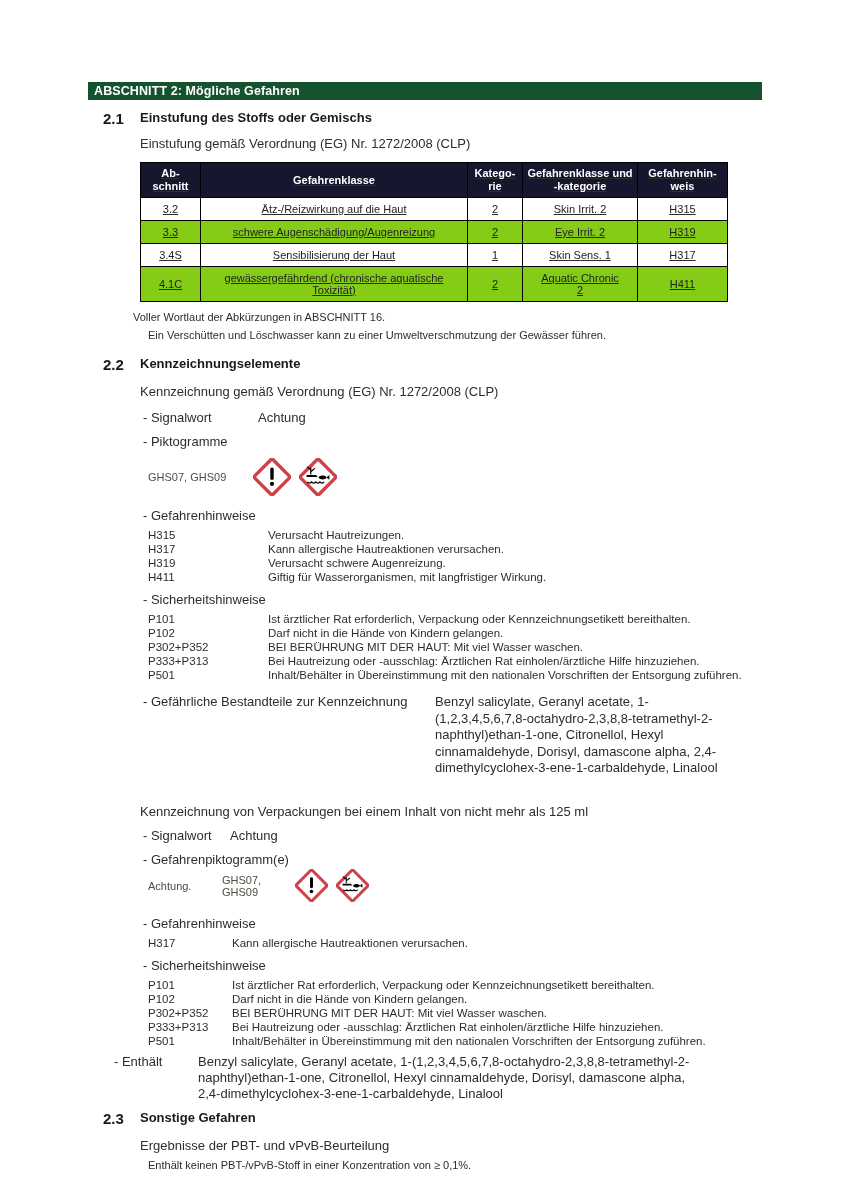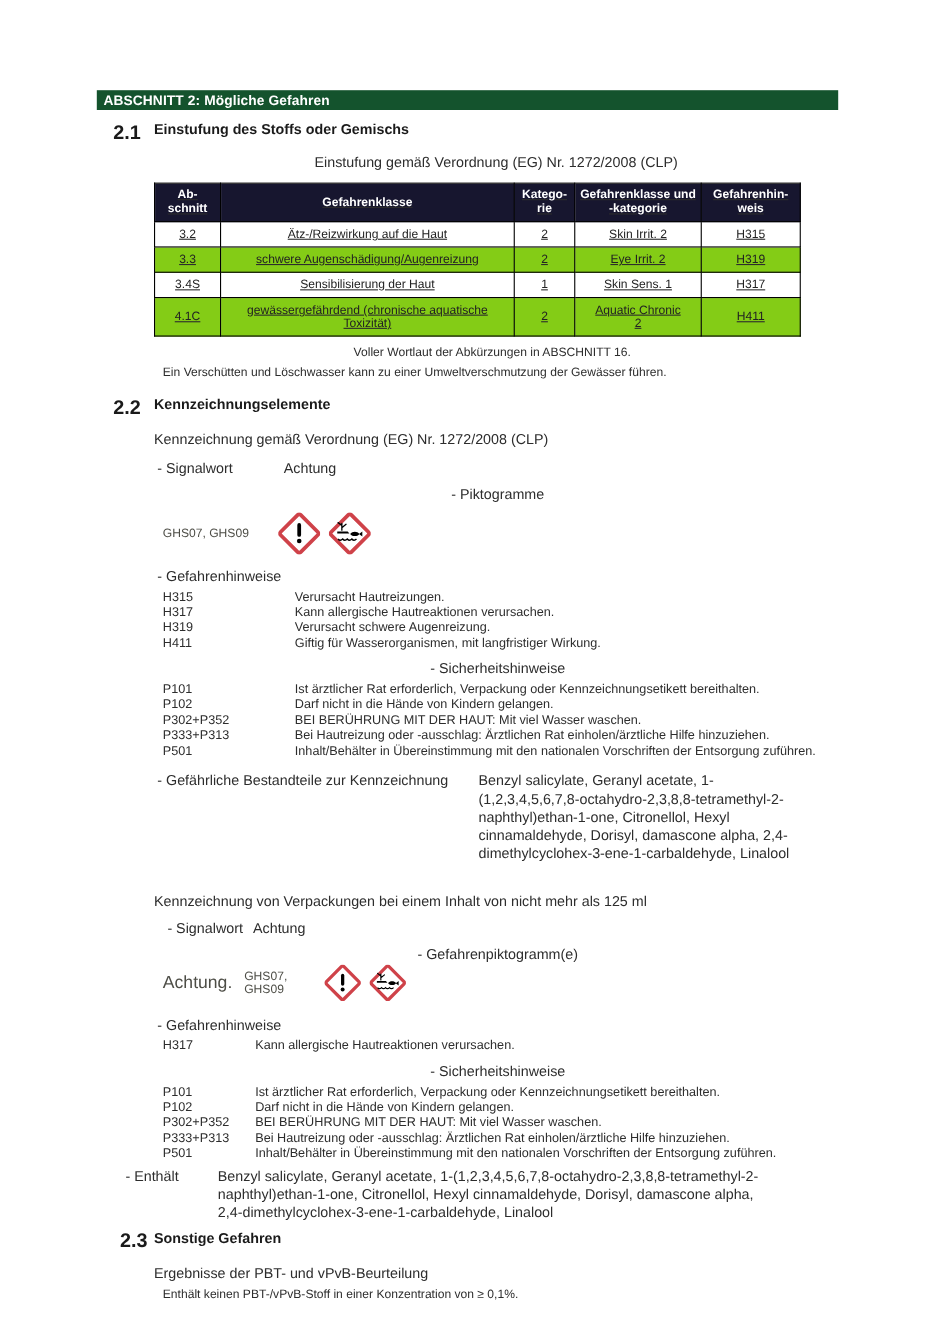--- a/index.html
+++ b/index.html
@@ -9,21 +9,21 @@
     -webkit-font-smoothing:antialiased;
   }
   .page{position:absolute;left:88px;top:82px;width:674px;}
 
   .section-bar{
     background:#14532d;color:#ffffff;font-weight:bold;font-size:12.5px;
     line-height:18px;height:18px;padding-left:6px;letter-spacing:.1px;
   }
 
   .num-heading{display:flex;margin-top:10px;}
-  .num-heading .num{width:37px;margin-left:15px;font-weight:bold;font-size:18px;color:#1a1a1a;}
+  .num-heading .num{width:37px;margin-left:15px;font-weight:bold;font-size:15px;color:#1a1a1a;}
   .num-heading .title{font-weight:bold;font-size:13px;color:#1a1a1a;}
 
   .body-text{margin-left:52px;font-size:13px;line-height:17px;}
   .small-note{margin-left:60px;font-size:11px;line-height:14px;}
   .footnote{margin-left:45px;font-size:11px;line-height:14px;}
 
   table.cls{
     margin-left:52px;margin-top:10px;border-collapse:collapse;table-layout:fixed;
     width:587px;font-size:11px;text-decoration:underline;
   }
@@ -42,34 +42,34 @@
   .dash-label{margin-left:55px;font-size:13px;line-height:16px;}
 
   .code-row{display:flex;margin-left:60px;font-size:11.5px;line-height:14px;}
   .code-row .code{flex:0 0 120px;}
   .code-row.narrow .code{flex:0 0 84px;}
   .code-row .txt{flex:1;}
 
   .picto-row{display:flex;align-items:center;margin-left:60px;margin-top:6px;height:42px;}
   .picto-row .codes{font-size:11px;color:#4d4d46;width:105px;}
   .picto-row2{display:flex;align-items:center;margin-left:60px;height:36px;}
-  .picto-row2 .achtung{font-size:16px;color:#4d4d46;width:74px;}
+  .picto-row2 .achtung{font-size:11px;color:#4d4d46;width:74px;}
   .picto-row2 .codes{font-size:11px;color:#4d4d46;width:73px;}
   .ghs-wrap{display:flex;gap:8px;}
   .ghs{display:block;}
 
   .ingr-row{display:flex;margin-left:55px;margin-top:12px;font-size:13px;line-height:16.5px;}
   .ingr-row .lbl{flex:0 0 292px;}
   .ingr-row .val{width:288px;}
 
   .enth-row{display:flex;margin-left:26px;margin-top:6px;font-size:13px;line-height:16px;}
   .enth-row .lbl{flex:0 0 84px;}
   .enth-row .val{width:495px;}
 
-  .mt4{margin-top:4px;} .mt8{margin-top:8px;text-align:center;} .mt10{margin-top:10px;}
+  .mt4{margin-top:4px;} .mt8{margin-top:8px;} .mt10{margin-top:10px;}
   .mt12{margin-top:12px;} .mt14{margin-top:14px;} .mt26{margin-top:26px;}
   .plain-head{margin-left:52px;font-size:13px;line-height:17px;}
   .effects{max-width:640px;}
 </style>
 </head>
 <body>
 
 <svg width="0" height="0" style="position:absolute">
   <defs>
     <g id="ghs-diamond">

